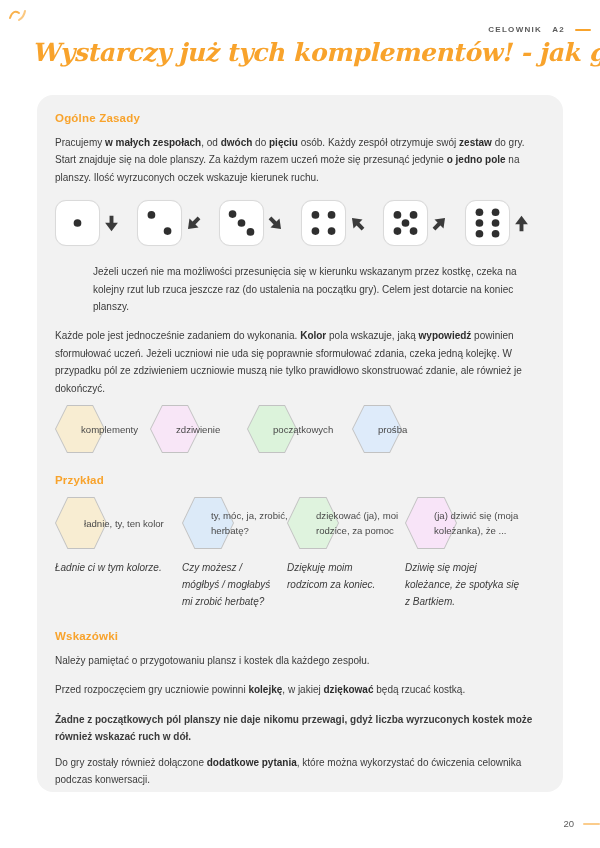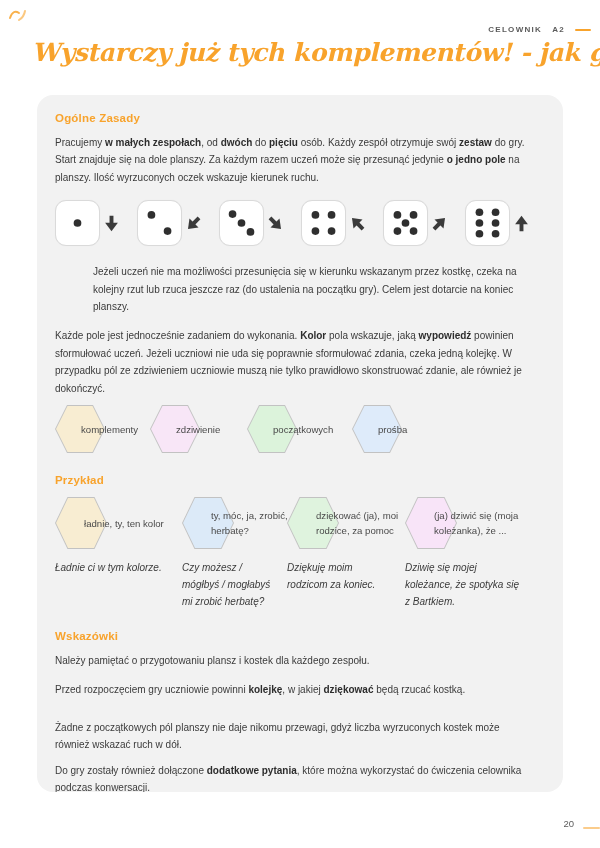--- a/index.html
+++ b/index.html
@@ -32,21 +32,21 @@
     background:#f2f2f2; border-radius:16px; padding:17px 28px 0 18px; overflow:hidden; }
   h2.sec { color:var(--accent); font-size:11.5px; font-weight:bold; letter-spacing:.2px; }
   p.body { font-size:10px; line-height:17.4px; }
   .p1 { margin-top:10px; }
   .p2 { margin-top:17px;margin-left:38px; }
   .p3 { margin-top:12px; }
   .sec-przyklad { margin-top:21px; }
   .sec-wsk { margin-top:20px; }
   .w1 { margin-top:10px; }
   .w2 { margin-top:12px; }
-  .w3 { margin-top:20px; }
+  .w3 { margin-top:12px;font-weight:bold; }
   .w4 { margin-top:8px; }
 
   
   .dice-legend { margin-top:14px; display:flex; gap:17px; align-items:center; }
   .dice-item { display:flex; align-items:center; gap:3px; }
   .die { width:45px; height:46px; background:#fff; border:1px solid #dadada;
     border-radius:11px; box-shadow:0 0 1px rgba(0,0,0,.06); }
   .die svg { width:100%; height:100%; display:block; }
   .arrow { width:17px; height:17px; flex:0 0 auto; }
   .arrow svg { width:100%; height:100%; display:block; }
@@ -77,21 +77,21 @@
     grid-template-columns:127px 105px 118px 1fr; }
   .example-col .hex { width:52px; height:52px; }
   .example-col .hex-label { left:29px; width:92px; white-space:normal; line-height:15px; }
   .example-sentence { margin-top:10px; font-style:italic; font-size:10px; line-height:17px; }
   .example-col:nth-child(1) .example-sentence { max-width:126px; }
   .example-col:nth-child(2) .example-sentence { max-width:100px; }
   .example-col:nth-child(3) .example-sentence { max-width:106px; }
   .example-col:nth-child(4) .example-sentence { max-width:116px; }
 
   
-  .footer { position:absolute; bottom:19px; right:0; display:flex; align-items:flex-end; gap:9px;margin-left:20px; }
+  .footer { position:absolute; bottom:19px; right:0; display:flex; align-items:center; gap:9px;margin-left:20px; }
   .footer-page { font-size:9.5px; color:#5b5b5b; }
   .footer-rule { width:17px; height:2px; background:var(--accent); opacity:.55; border-radius:1px; }
 </style>
 </head>
 <body>
 
 <svg class="corner-mark" viewBox="0 0 22 18">
   <path d="M3 13 Q6 4 12 8" fill="none" stroke="#F8A32C" stroke-width="2" stroke-linecap="round" opacity="0.85"></path>
   <path d="M12 15 Q17 12 18 6" fill="none" stroke="#F8A32C" stroke-width="2" stroke-linecap="round" opacity="0.6"></path>
 </svg>

